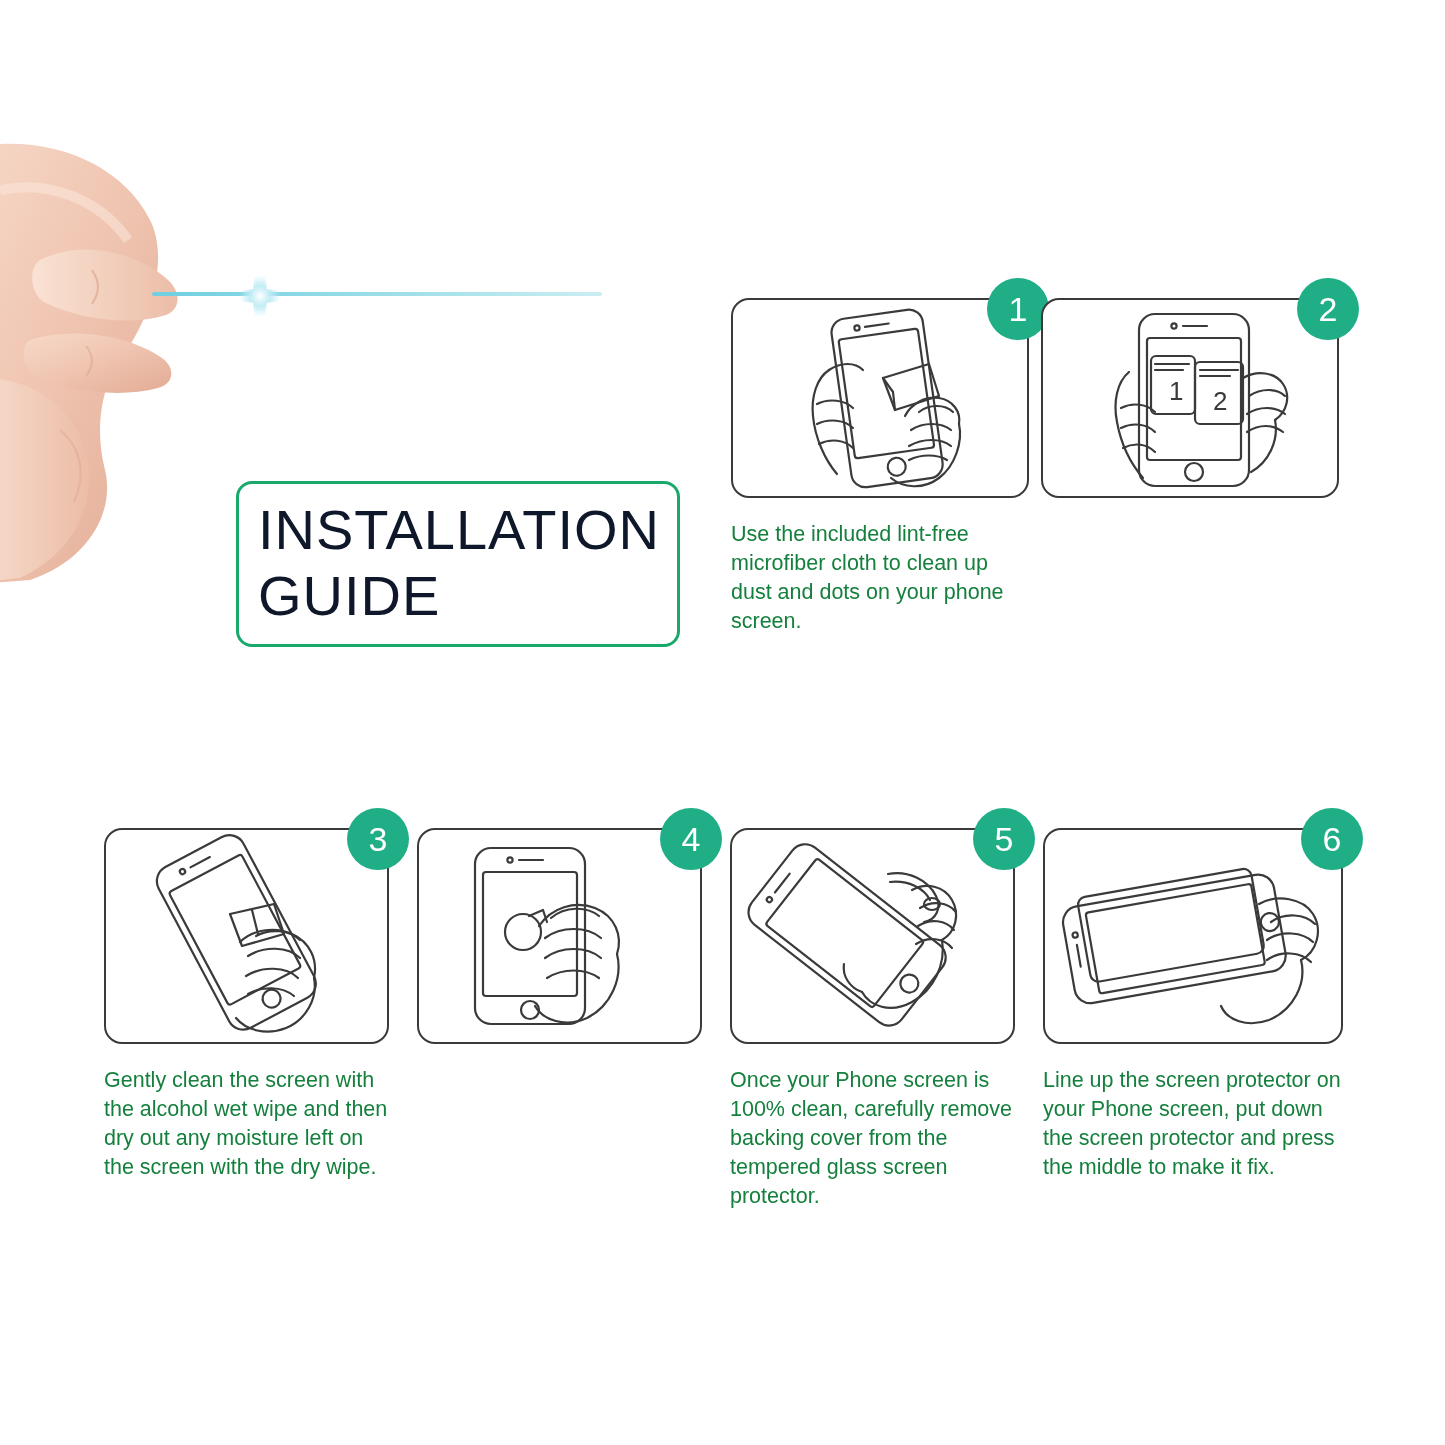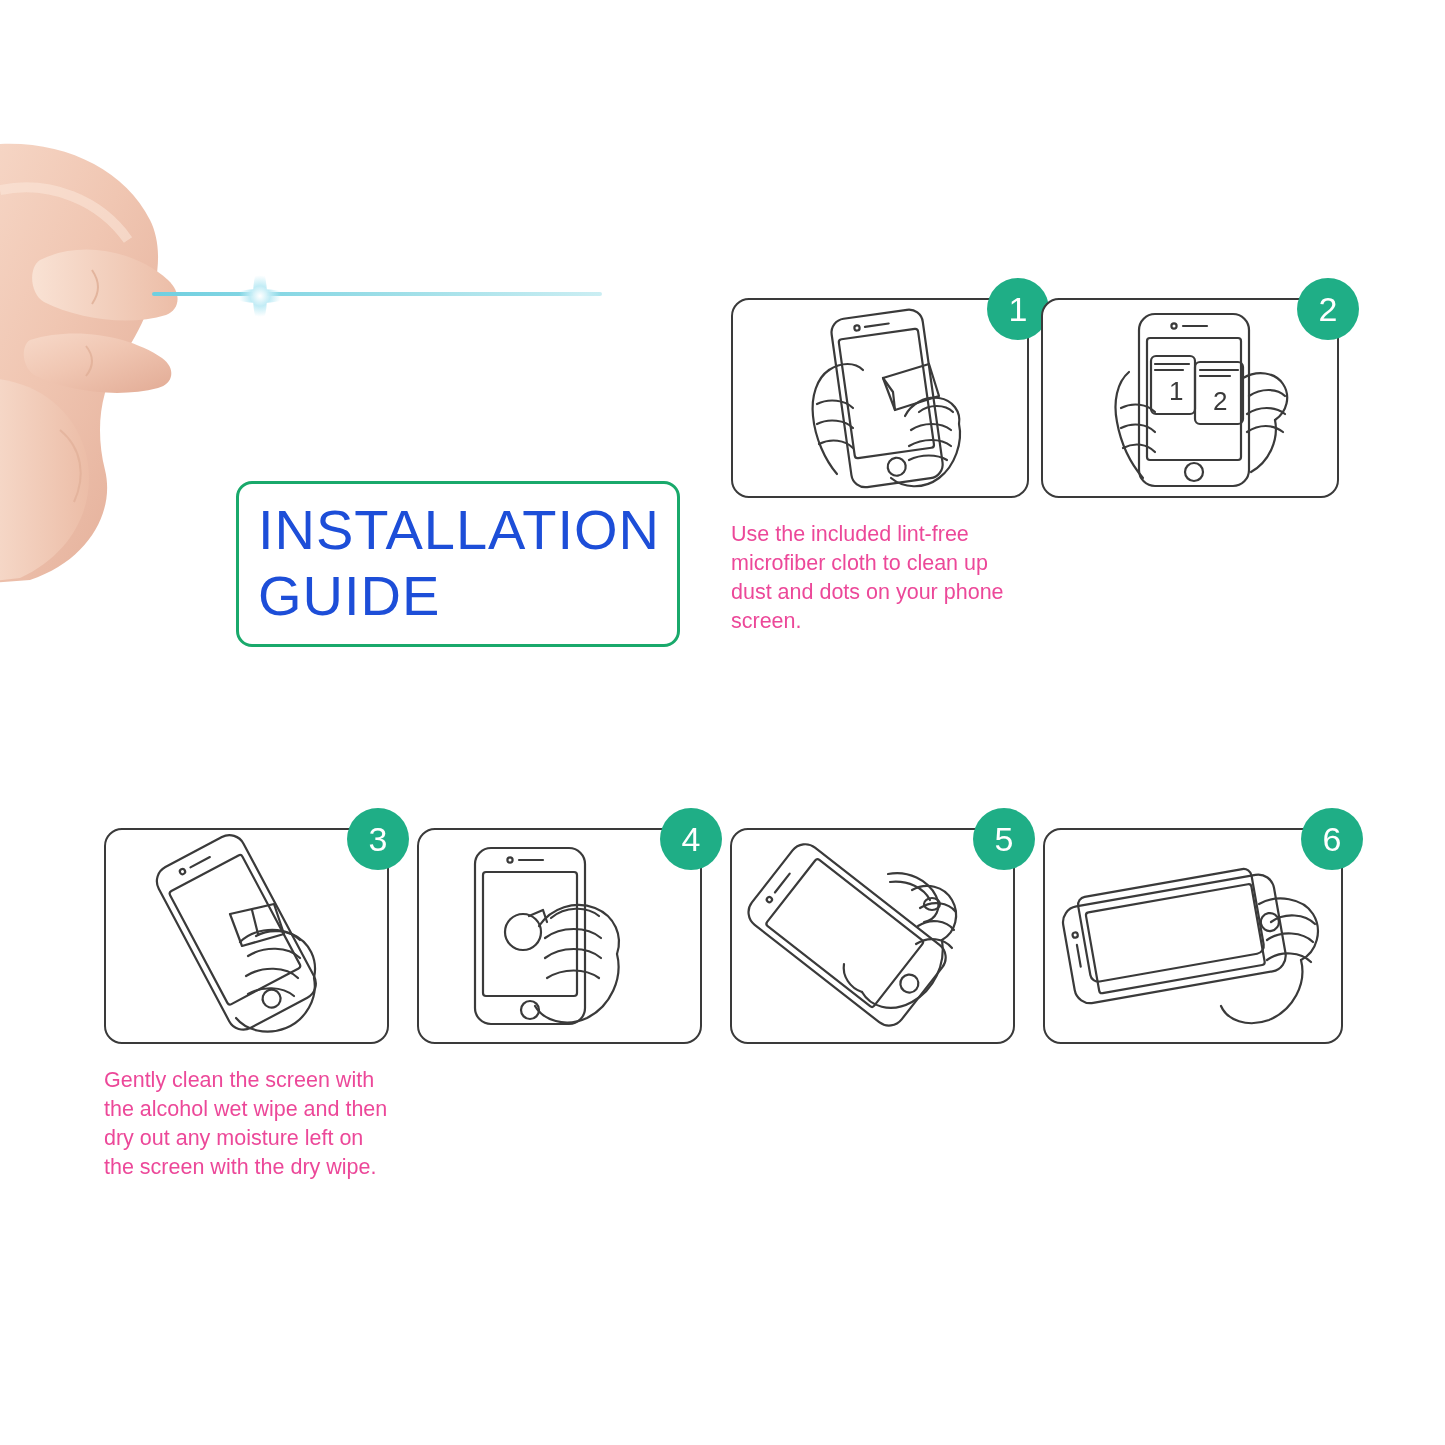--- a/index.html
+++ b/index.html
@@ -68,21 +68,21 @@
     height: 166px;
     border: 3px solid #19a96b;
     border-radius: 16px;
     box-sizing: border-box;
   }
   .title-text {
     position: absolute;
     left: 258px;
     top: 497px;
     width: 420px;
-    color: #1d4ed8;
+    color: #0f172a;
     font-size: 56px;
     line-height: 1.18;
     letter-spacing: 1px;
     font-weight: 400;
     white-space: pre-line;
   }
 
   
   .step {
     position: absolute;
@@ -105,21 +105,21 @@
     background: #1fae86;
     color: #ffffff;
     font-size: 34px;
     display: flex;
     align-items: center;
     justify-content: center;
     font-weight: 400;
   }
   .caption {
     margin-top: 22px;
-    color: #ec4899;
+    color: #15803d;
     font-size: 21.5px;
     line-height: 1.35;
   }
 
   
   #step-1 { left: 731px; top: 298px; width: 298px; }
   #step-1 .panel { width: 298px; height: 200px; }
   #step-2 { left: 1041px; top: 298px; width: 298px; }
   #step-2 .panel { width: 298px; height: 200px; }
 
@@ -334,20 +334,21 @@
             <path d="M210 110 C214 134 202 160 180 172 C158 184 138 176 130 162"></path>
 
             <path d="M130 162 C118 158 110 146 112 134"></path>
 
             <ellipse cx="200" cy="74" rx="8" ry="6"></ellipse>
           </g>
         </svg>
       </div>
       <div class="badge">5</div>
     </div>
+    <div class="caption">Once your Phone screen is 100% clean, carefully remove backing cover from the tempered glass screen protector.</div>
   </div>
 
   <div class="step" id="step-6">
     <div class="panel">
       <div class="art">
         <svg width="296" height="212" viewBox="0 0 296 212" xmlns="http://www.w3.org/2000/svg">
           <g fill="none" stroke="#3a3a3a" stroke-width="2.2" stroke-linecap="round" stroke-linejoin="round">
 
             <g transform="rotate(-10 140 106)">
               <rect x="22" y="58" width="214" height="98" rx="16"></rect>
@@ -362,15 +363,16 @@
             <path d="M214 74 C232 64 258 68 268 84 C278 100 272 122 256 130"></path>
             <path d="M226 92 C240 82 260 84 270 94"></path>
             <path d="M222 110 C236 100 258 102 268 112"></path>
             <path d="M222 130 C236 120 256 122 266 132"></path>
             <path d="M256 130 C262 154 248 180 224 190 C202 198 182 190 176 176"></path>
           </g>
         </svg>
       </div>
       <div class="badge">6</div>
     </div>
+    <div class="caption">Line up the screen protector on your Phone screen, put down the screen protector and press the middle to make it fix.</div>
   </div>
 
 </div>
 
 </body></html>

